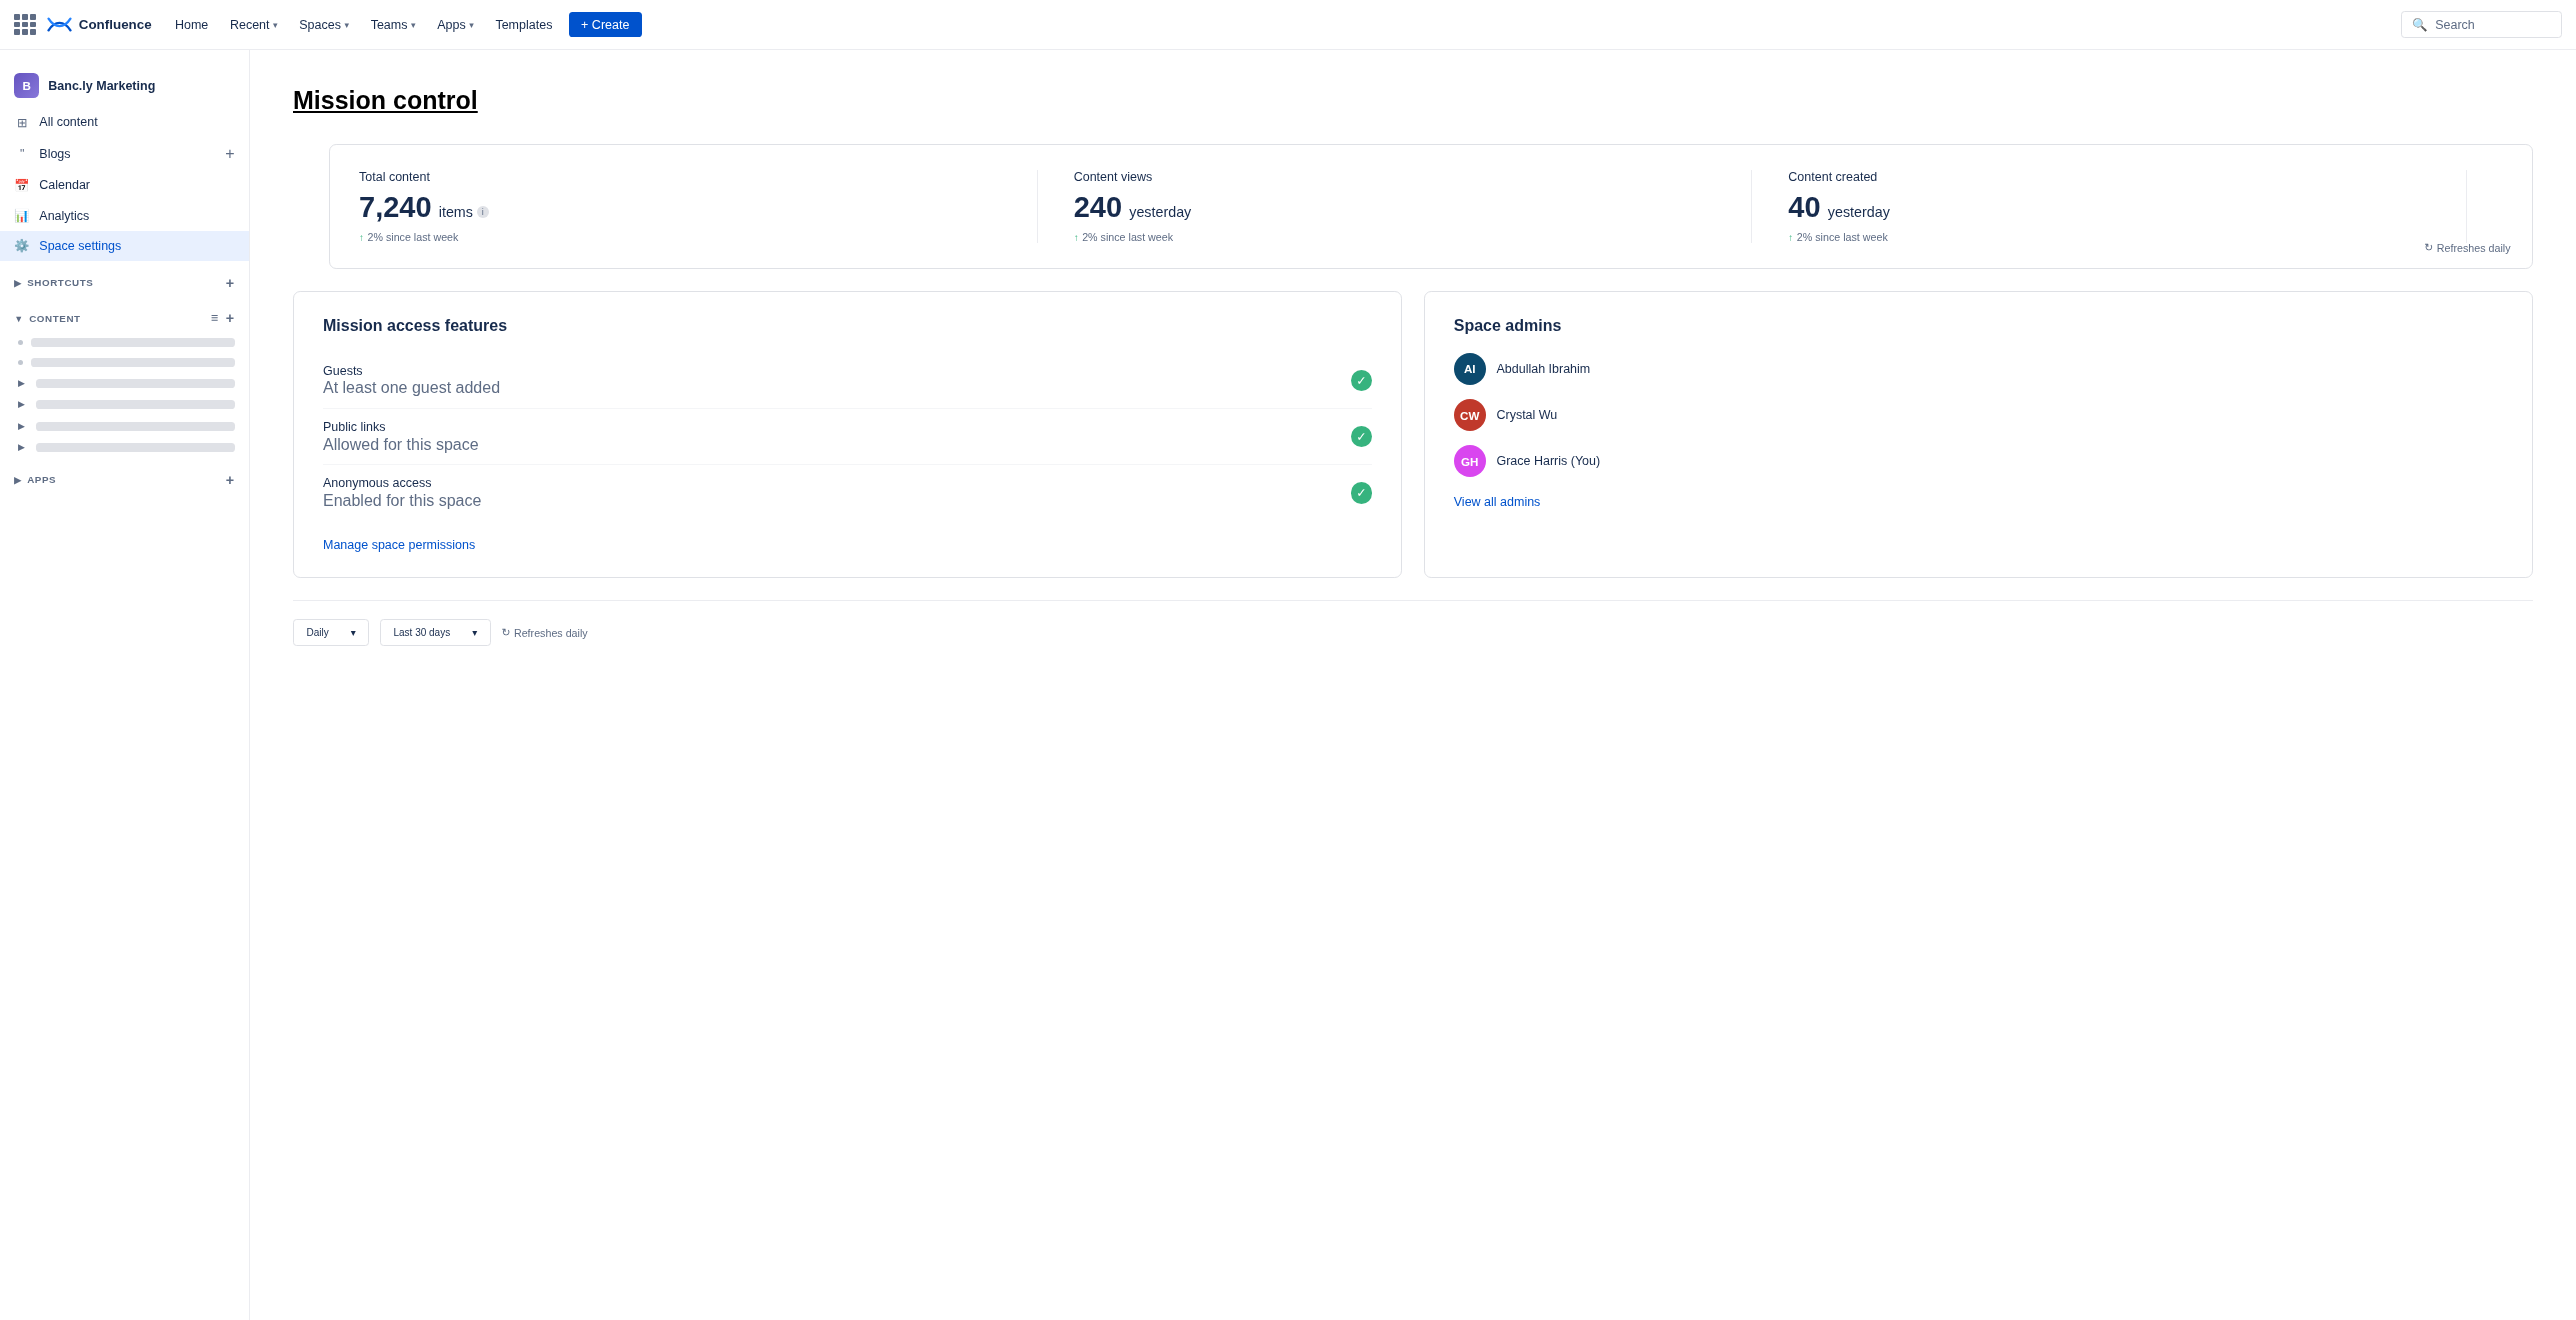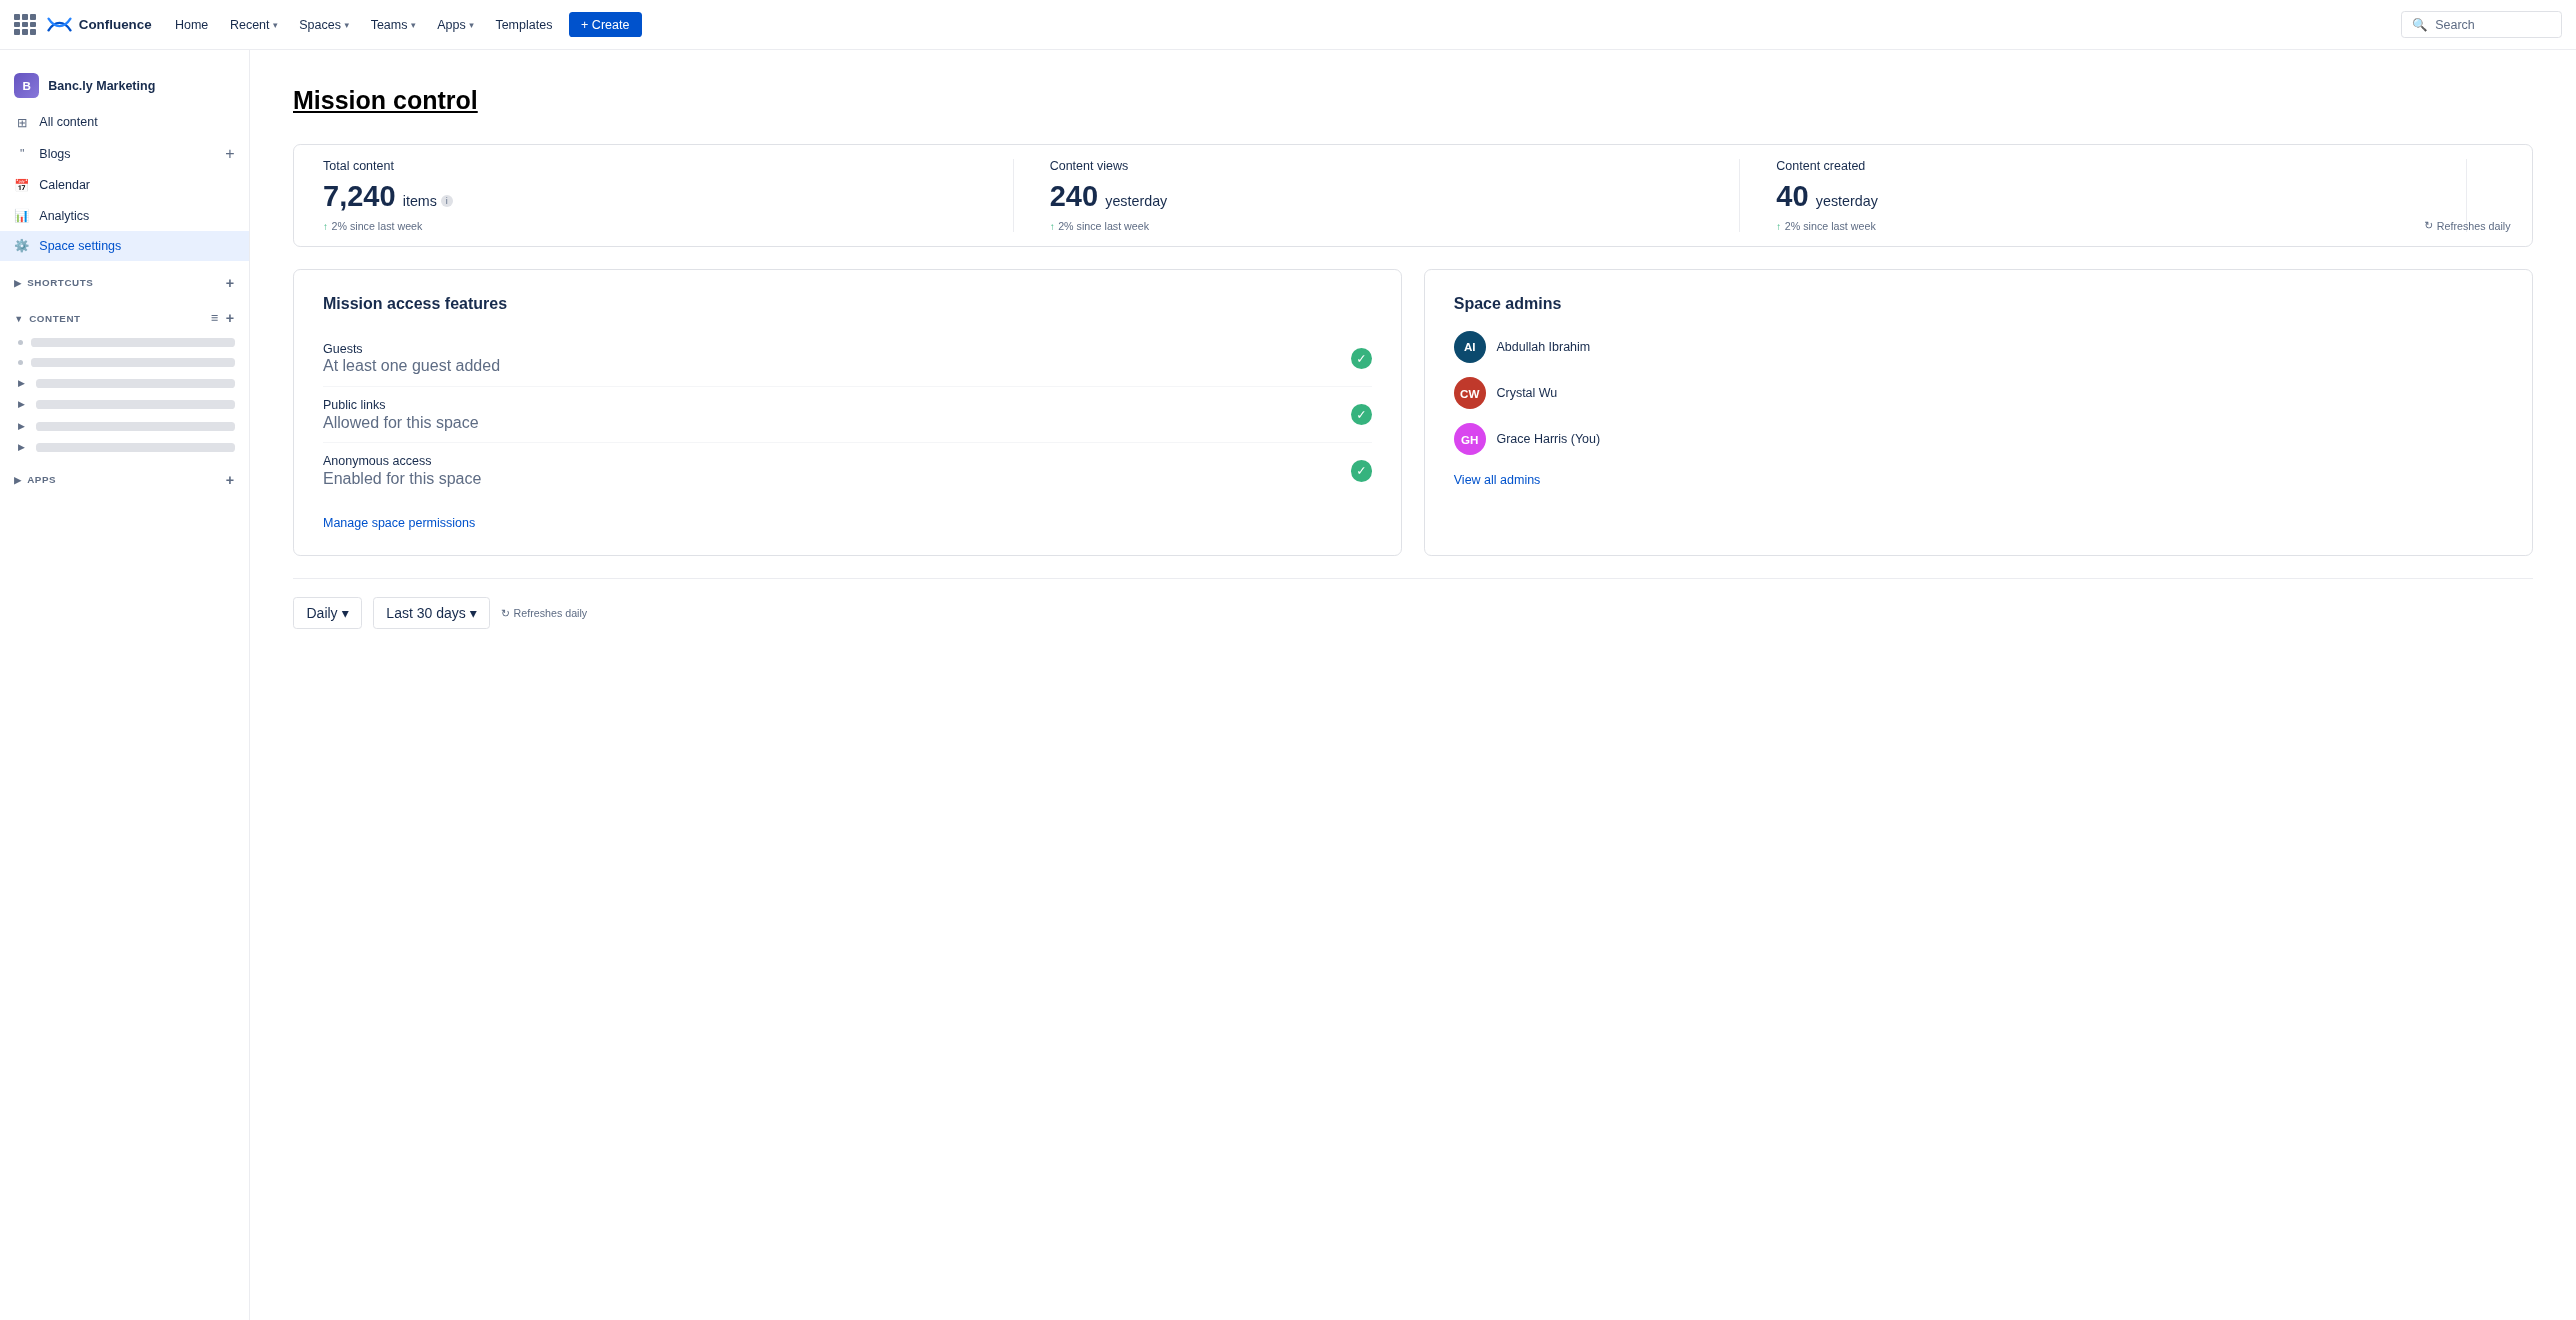--- a/index.html
+++ b/index.html
@@ -213,25 +213,26 @@
       font-weight: 700;
       color: #000000;
       margin-bottom: 29px;
       text-decoration: underline;
     }
 
     
     .stats-card {
       border: 0.9px solid #dfe1e6;
       border-radius: 7.2px;
-      padding: 14px 29px;
+      padding: 25px 29px;
       display: flex;
       align-items: flex-start;
       margin-bottom: 21.5px;
       position: relative;
+      margin-left: 36px;
     }
     .stat-item {
       flex: 1;
       border-right: 0.9px solid #ebecf0;
       padding-right: 36px;
       margin-right: 36px;
     }
     .stat-item:last-child {
       border-right: none;
       margin-right: 0;
@@ -391,26 +392,26 @@
       margin: 7.2px 0 18px;
     }
     .bottom-controls {
       display: flex;
       align-items: center;
       gap: 10.7px;
     }
     .dropdown-btn {
       display: flex;
       align-items: center;
-      gap: 4px;
+      gap: 22px;
       border: 0.9px solid #dfe1e6;
       border-radius: 3.6px;
       padding: 7.2px 12.5px;
       background: #fff;
-      font-size: 14px;
+      font-size: 10px;
       color: #172b4d;
       cursor: pointer;
     }
     .refresh-text {
       font-size: 10.7px;
       color: #5e6c84;
       display: flex;
       align-items: center;
       gap: 3.6px;
     }

